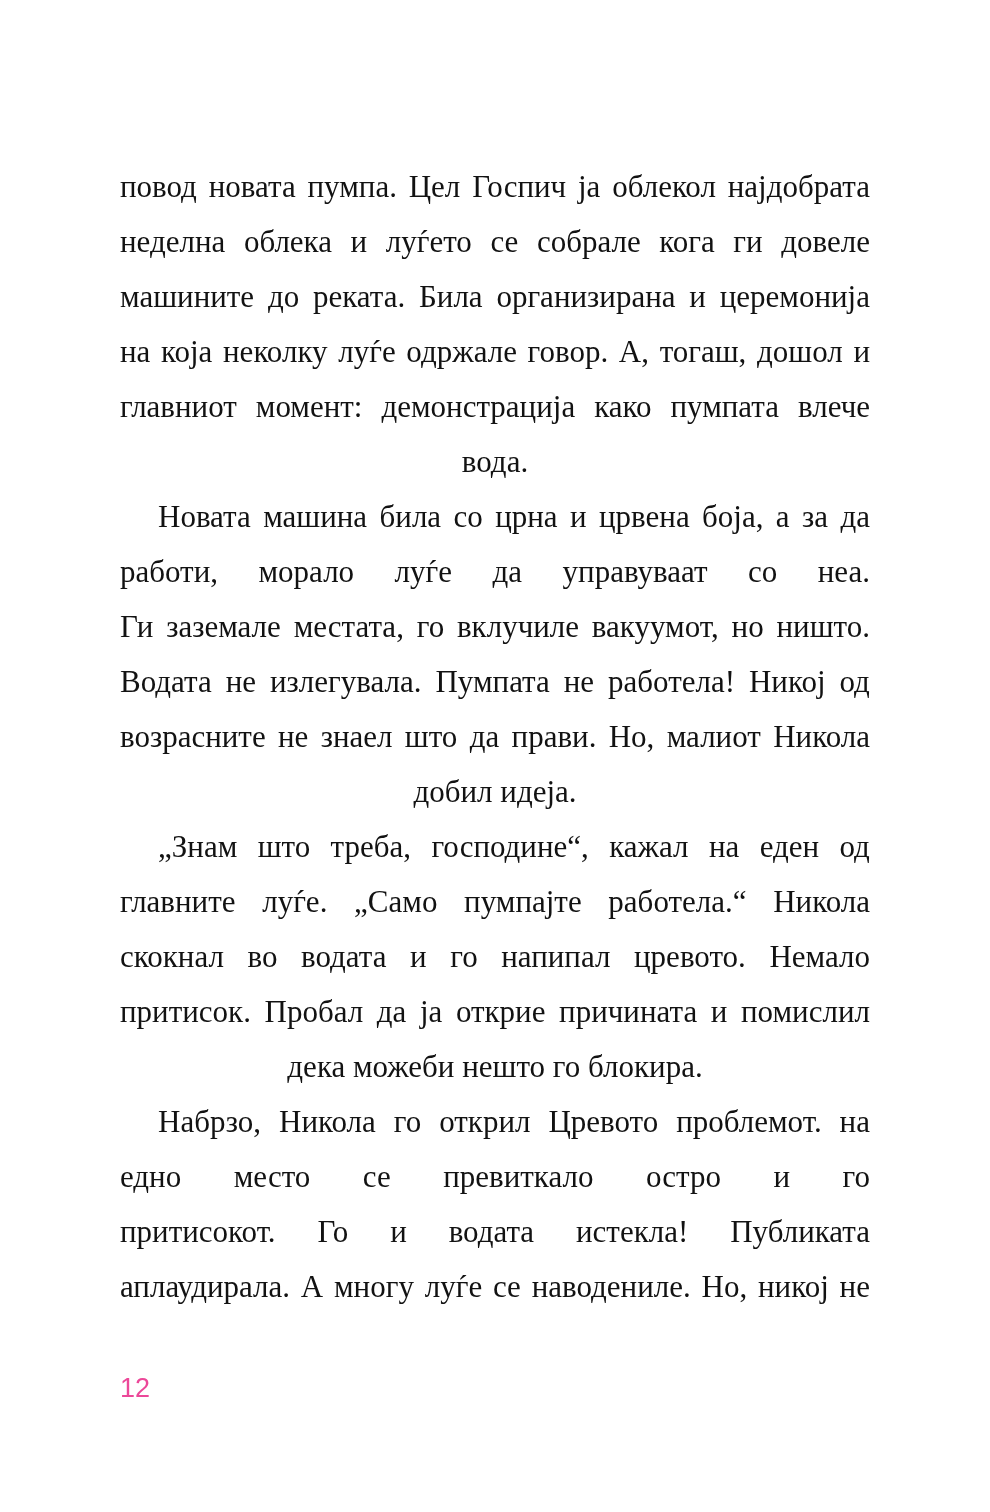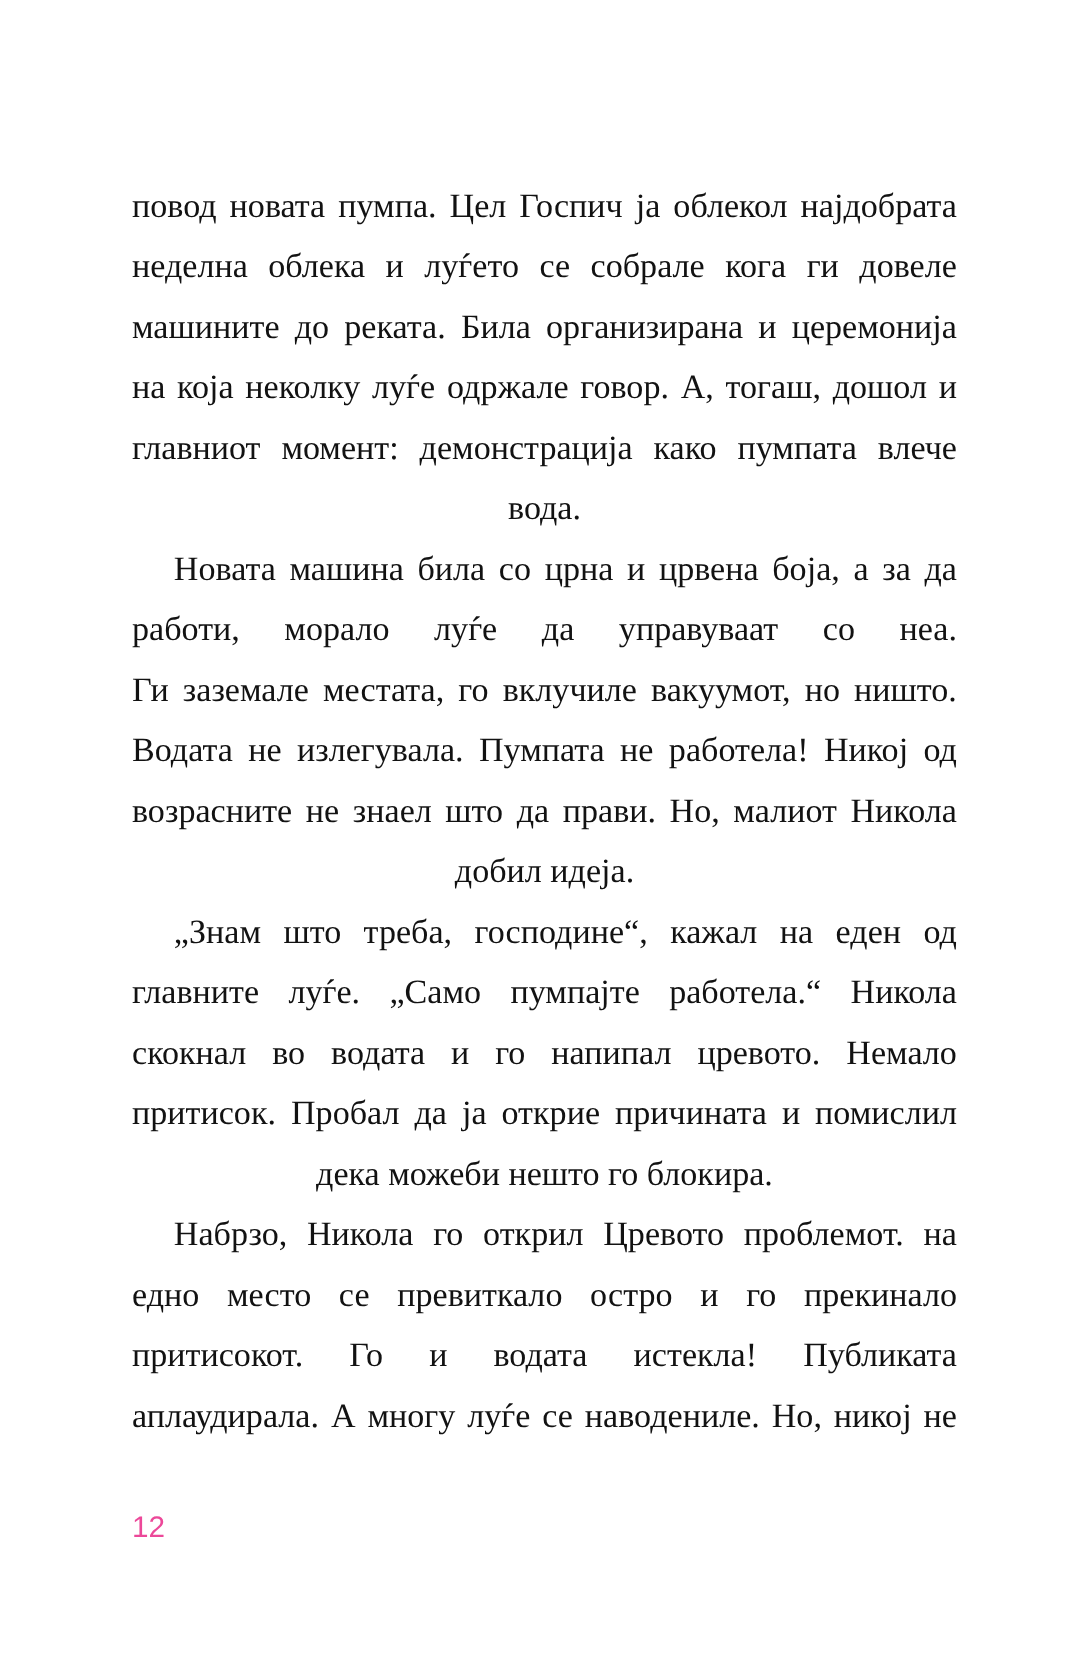--- a/index.html
+++ b/index.html
@@ -89,19 +89,19 @@
       </div>
       <div class="paragraph">
         <div class="line jline indent"><span>„Знам</span><span>што</span><span>треба,</span><span>господине“,</span><span>кажал</span><span>на</span><span>еден</span><span>од</span></div>
         <div class="line jline"><span>главните</span><span>луѓе.</span><span>„Само</span><span>пумпајте</span><span>работела.“</span><span>Никола</span></div>
         <div class="line jline"><span>скокнал</span><span>во</span><span>водата</span><span>и</span><span>го</span><span>напипал</span><span>цревото.</span><span>Немало</span></div>
         <div class="line jline"><span>притисок.</span><span>Пробал</span><span>да</span><span>ја</span><span>открие</span><span>причината</span><span>и</span><span>помислил</span></div>
         <div class="line lline">дека можеби нешто го блокира.</div>
       </div>
       <div class="paragraph">
         <div class="line jline indent"><span>Набрзо,</span><span>Никола</span><span>го</span><span>открил</span><span>Цревото</span><span>проблемот.</span><span>на</span></div>
-        <div class="line jline"><span>едно</span><span>место</span><span>се</span><span>превиткало</span><span>остро</span><span>и</span><span>го</span><span>прекинало</span></div>
+        <div class="line jline"><span>едно</span><span>место</span><span>се</span><span>превиткало</span><span>остро</span><span>и</span><span>го</span></div>
         <div class="line jline"><span>притисокот.</span><span>Го</span><span>и</span><span>водата</span><span>истекла!</span><span>Публиката</span></div>
         <div class="line jline"><span>аплаудирала.</span><span>А</span><span>многу</span><span>луѓе</span><span>се</span><span>наводениле.</span><span>Но,</span><span>никој</span><span>не</span></div>
       </div>
     </div>
   <div class="page-number">12</div>
 </div>
 
 </body></html>

